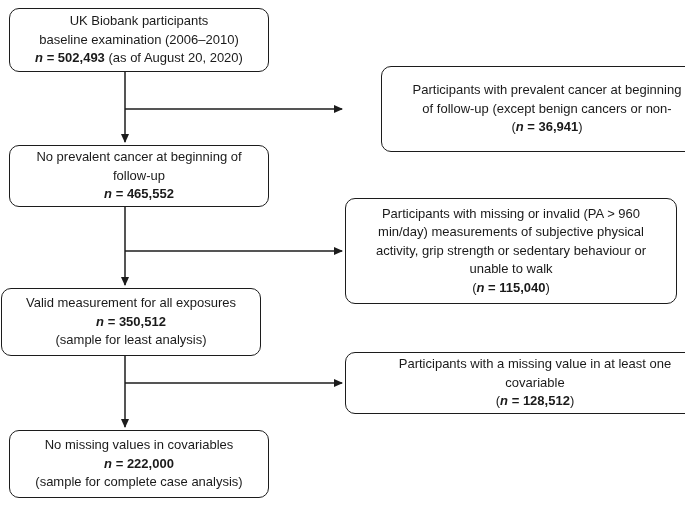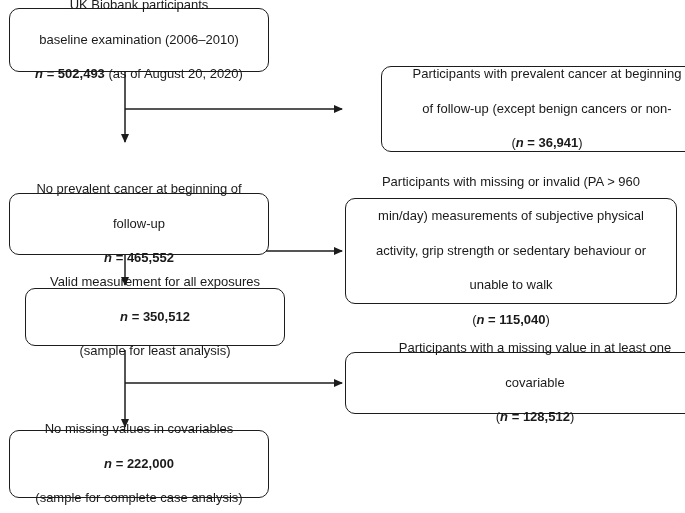--- a/index.html
+++ b/index.html
@@ -22,29 +22,28 @@
     border: 1.5px solid #1c1c1c;
     border-radius: 10px;
     background: #ffffff;
     display: flex;
     flex-direction: column;
     justify-content: center;
     text-align: center;
     font-size: 13px;
     line-height: 1.42;
     padding: 6px 10px;
-    gap: 16px;
   }
   .b  { font-weight: bold; text-align: right; }
   .bi { font-weight: bold; font-style: italic; }
 
   
   #box-baseline      { left: 9px;  top: 8px;   width: 260px; height: 64px; }
-  #box-nocancer      { left: 9px;  top: 145px; width: 260px; height: 62px; margin-top: 48px; }
-  #box-valid         { left: 25px;  top: 288px; width: 260px; height: 58px; }
+  #box-nocancer      { left: 9px;  top: 145px; width: 260px; height: 62px; }
+  #box-valid         { left: 1px;  top: 288px; width: 260px; height: 68px; }
   #box-nomissing     { left: 9px;  top: 430px; width: 260px; height: 68px; }
 
   
   #box-excl-cancer   { left: 345px; top: 66px;  width: 332px; height: 86px; margin-left: 36px; }
   #box-excl-invalid  { left: 345px; top: 198px; width: 332px; height: 106px; }
   #box-excl-covar    { left: 345px; top: 352px; width: 380px; height: 62px; }
 
   .arrows {
     position: absolute;
     left: 0; top: 0;

